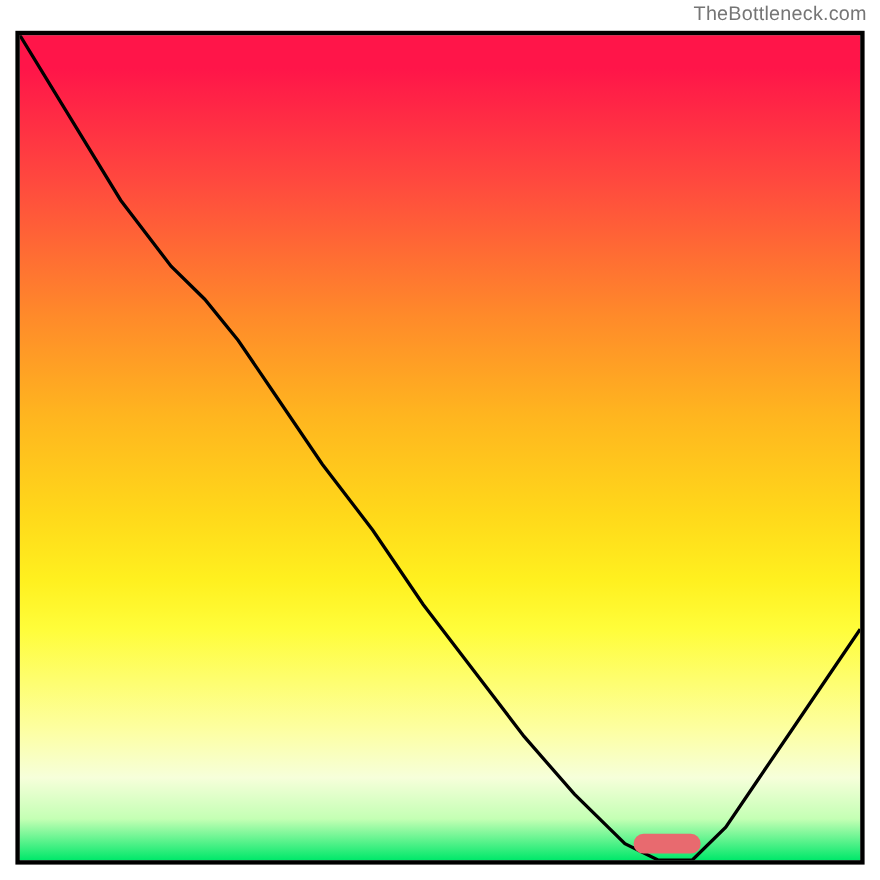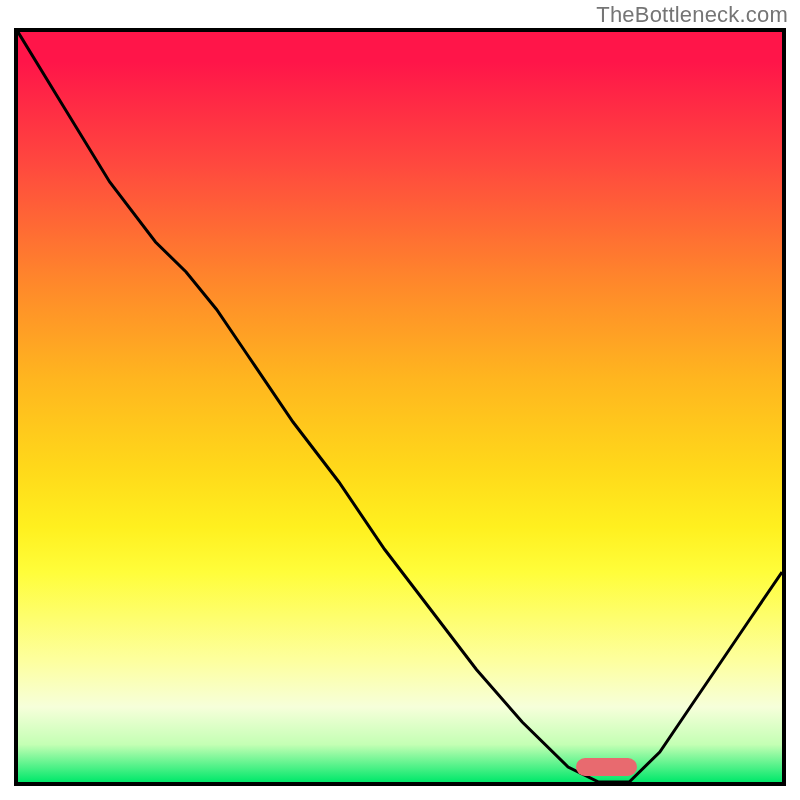--- a/index.html
+++ b/index.html
@@ -7,21 +7,21 @@
     width: 800px;
     height: 800px;
     background: #ffffff;
     position: relative;
     font-family: Arial, Helvetica, sans-serif;
   }
   .watermark {
     position: absolute;
     top: 2px;
     right: 12px;
-    font-size: 22px;
+    font-size: 18px;
     font-weight: 500;
     color: #757575;
     letter-spacing: 0.2px;
   }
   .plot-frame {
     position: absolute;
     left: 14px;
     top: 28px;
     width: 772px;
     height: 758px;

